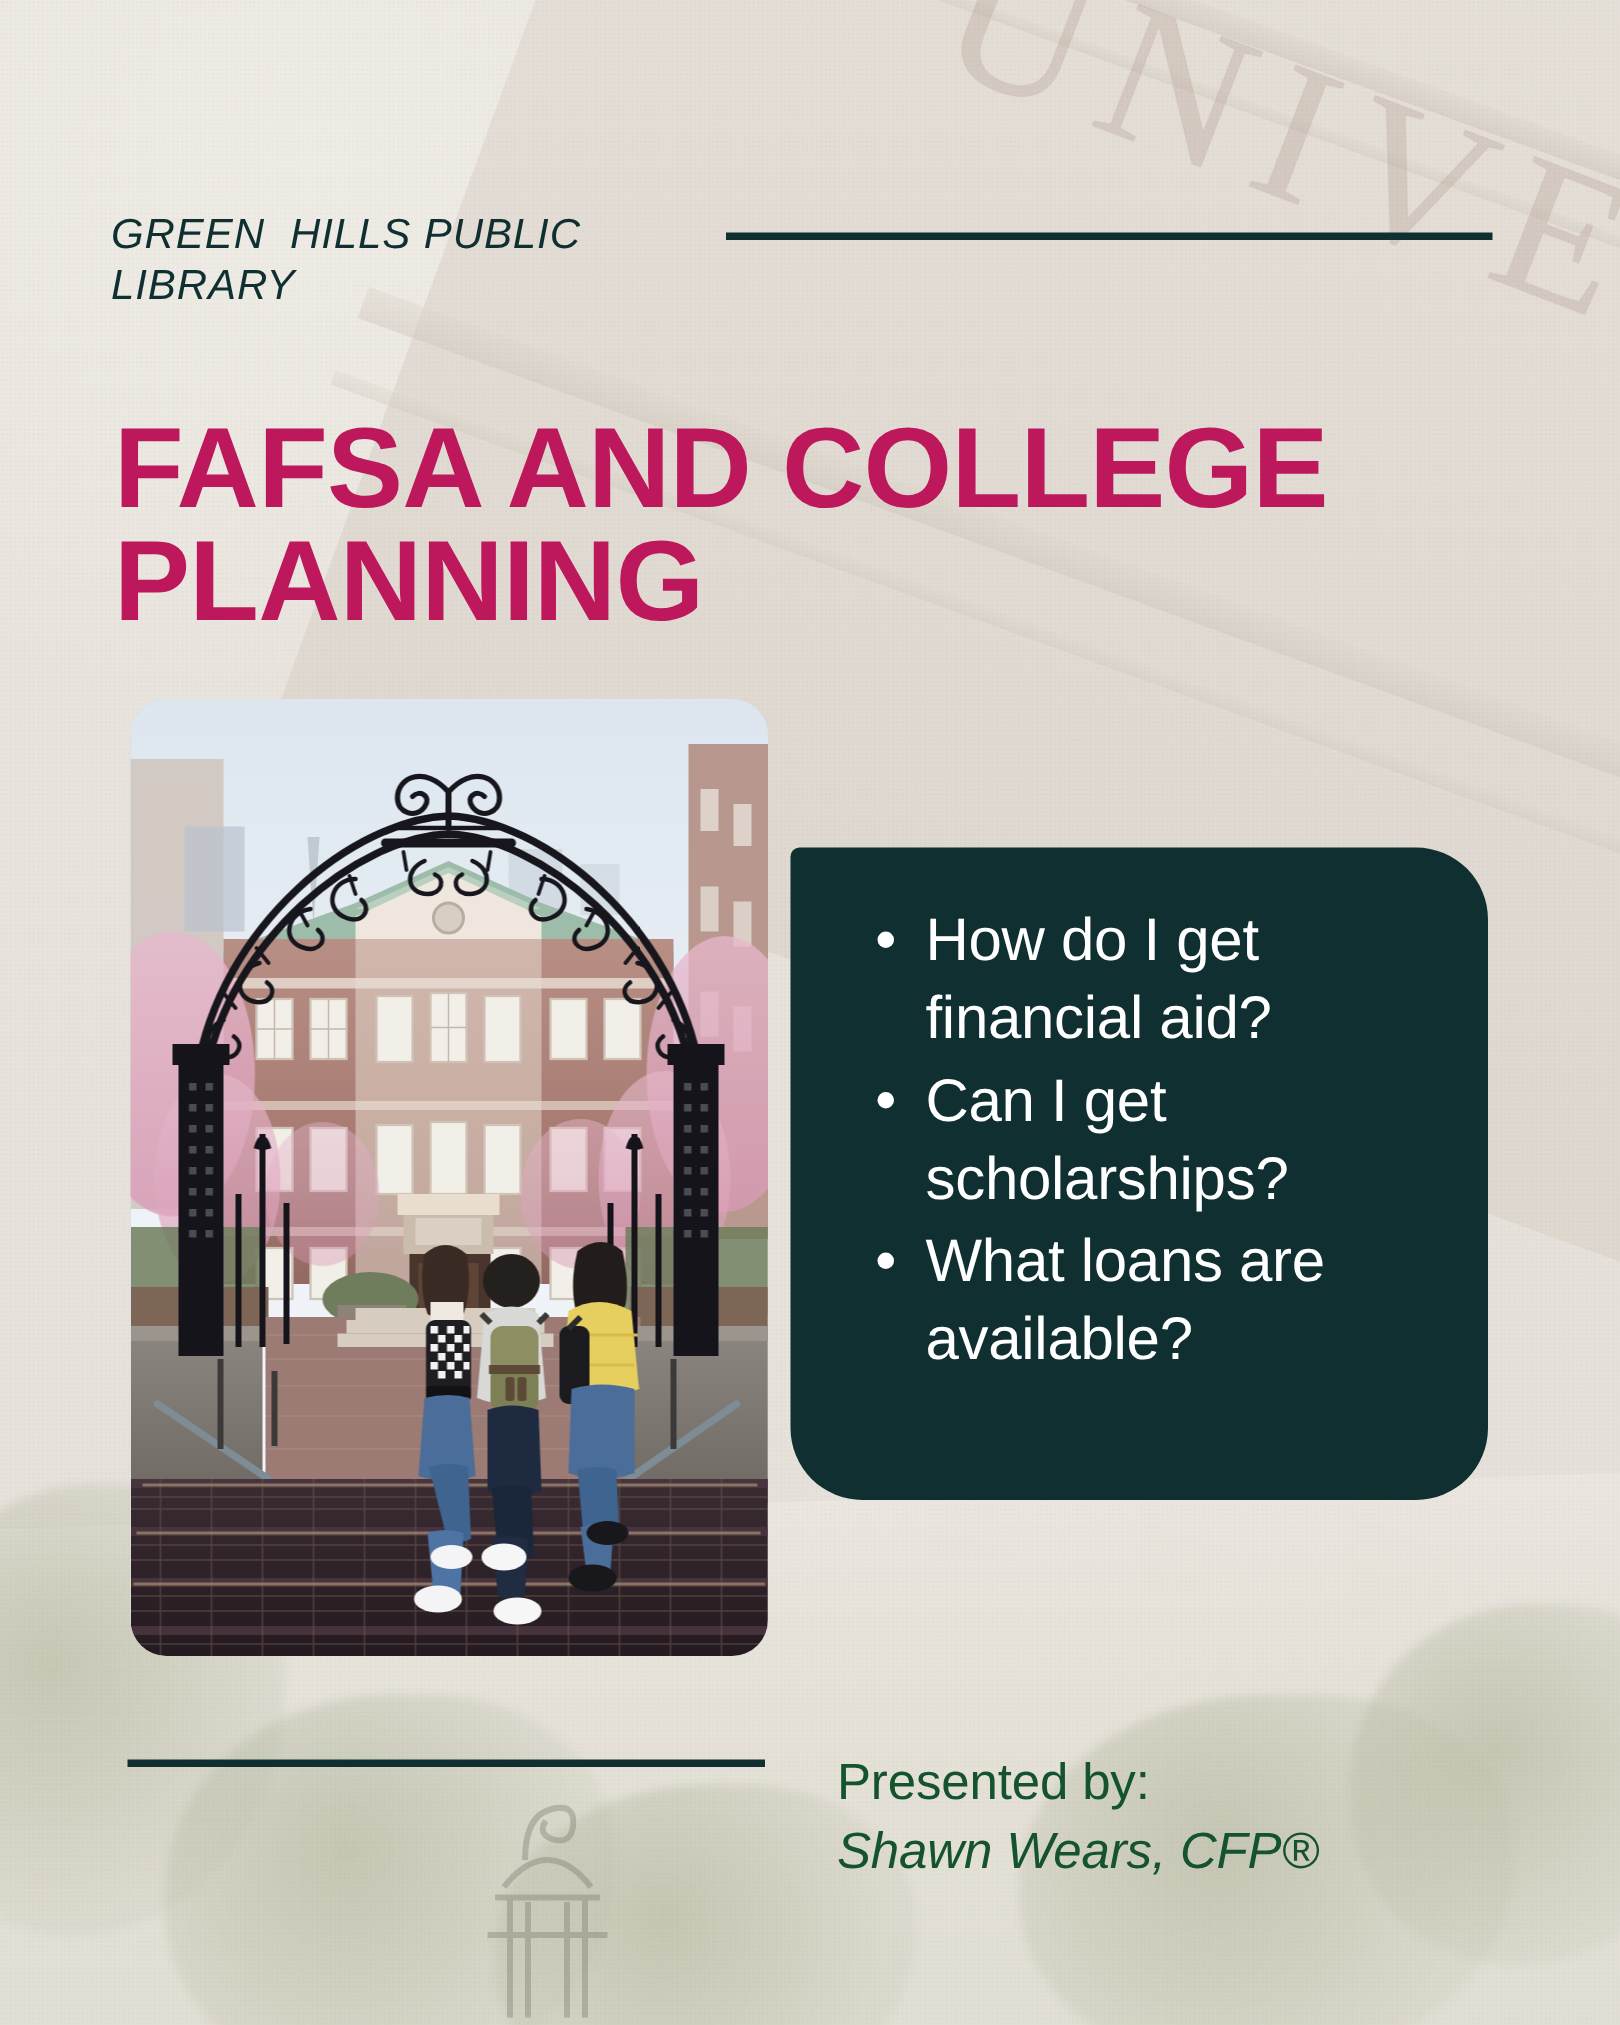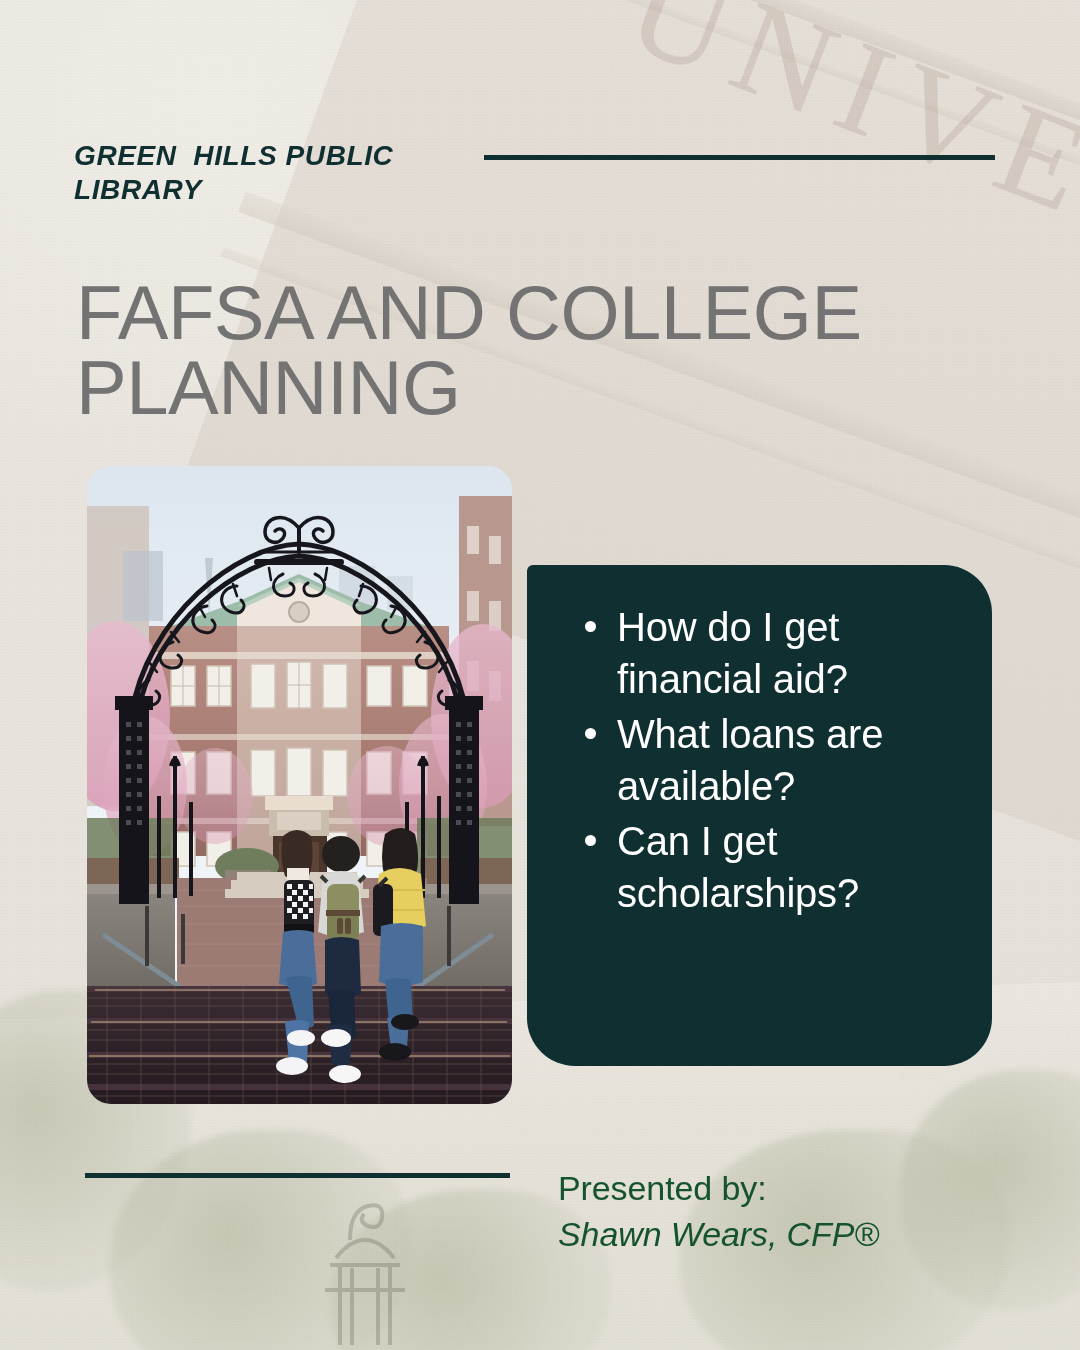--- a/index.html
+++ b/index.html
@@ -99,63 +99,63 @@
     background-size: 3px 3px, 5px 5px;
     background-position: 0 0, 2px 3px;
   }
 
   
   .brand {
     position: absolute;
     left: 74px; top: 139px;
     width: 400px;
     font-size: 28px;
-    font-weight: bold;
+    font-weight: normal;
     font-style: italic;
     line-height: 1.23;
     letter-spacing: .6px;
     color: #0f2f30;
     white-space: pre-wrap;
   }
   .brand-rule {
     position: absolute;
     left: 484px; top: 155px;
     width: 511px; height: 5px;
     background: #0f2f30;
   }
 
   
   .headline {
     position: absolute;
     left: 76px; top: 224px;
     width: 830px;
     font-size: 76px;
-    font-weight: normal;
+    font-weight: bold;
     line-height: .99;
     letter-spacing: -0.5px;
-    color: #737373;
+    color: #be185d;
     text-transform: uppercase;
   }
 
   
   .photo {
     position: absolute;
     left: 87px; top: 466px;
     width: 425px; height: 638px;
     border-radius: 24px;
     overflow: hidden;
     background: #cfd9e4;
   }
   .photo svg { display:block; width:100%; height:100%; }
 
   
   .card {
     position: absolute;
     left: 527px; top: 565px;
-    width: 465px; height: 501px;
+    width: 465px; height: 435px;
     background: #0f2f30;
     border-radius: 6px 48px 48px 48px;
   }
   .bullets {
     position: absolute;
     left: 58px; top: 36px;
     right: 18px;
     margin: 0;
     padding: 0;
     list-style: none;
@@ -539,22 +539,22 @@
         <path d="M300 552 q12 -4 22 0 l-2 30 q-10 4 -16 0 Z" fill="#4a6e99"></path>
         <ellipse cx="308" cy="586" rx="16" ry="9" fill="#18181c"></ellipse>
         <ellipse cx="318" cy="556" rx="14" ry="8" fill="#18181c"></ellipse>
       </g>
     </svg>
   </div>
 
   <div class="card">
     <ul class="bullets">
       <li>How do I get financial aid?</li>
+      <li>Can I get scholarships?</li>
       <li>What loans are available?</li>
-      <li>Can I get scholarships?</li>
     </ul>
   </div>
 
   <div class="footer-rule"></div>
   <div class="presenter">
     <span>Presented by:</span>
     <span class="line2">Shawn Wears, CFP®</span>
   </div>
 
 </div>

